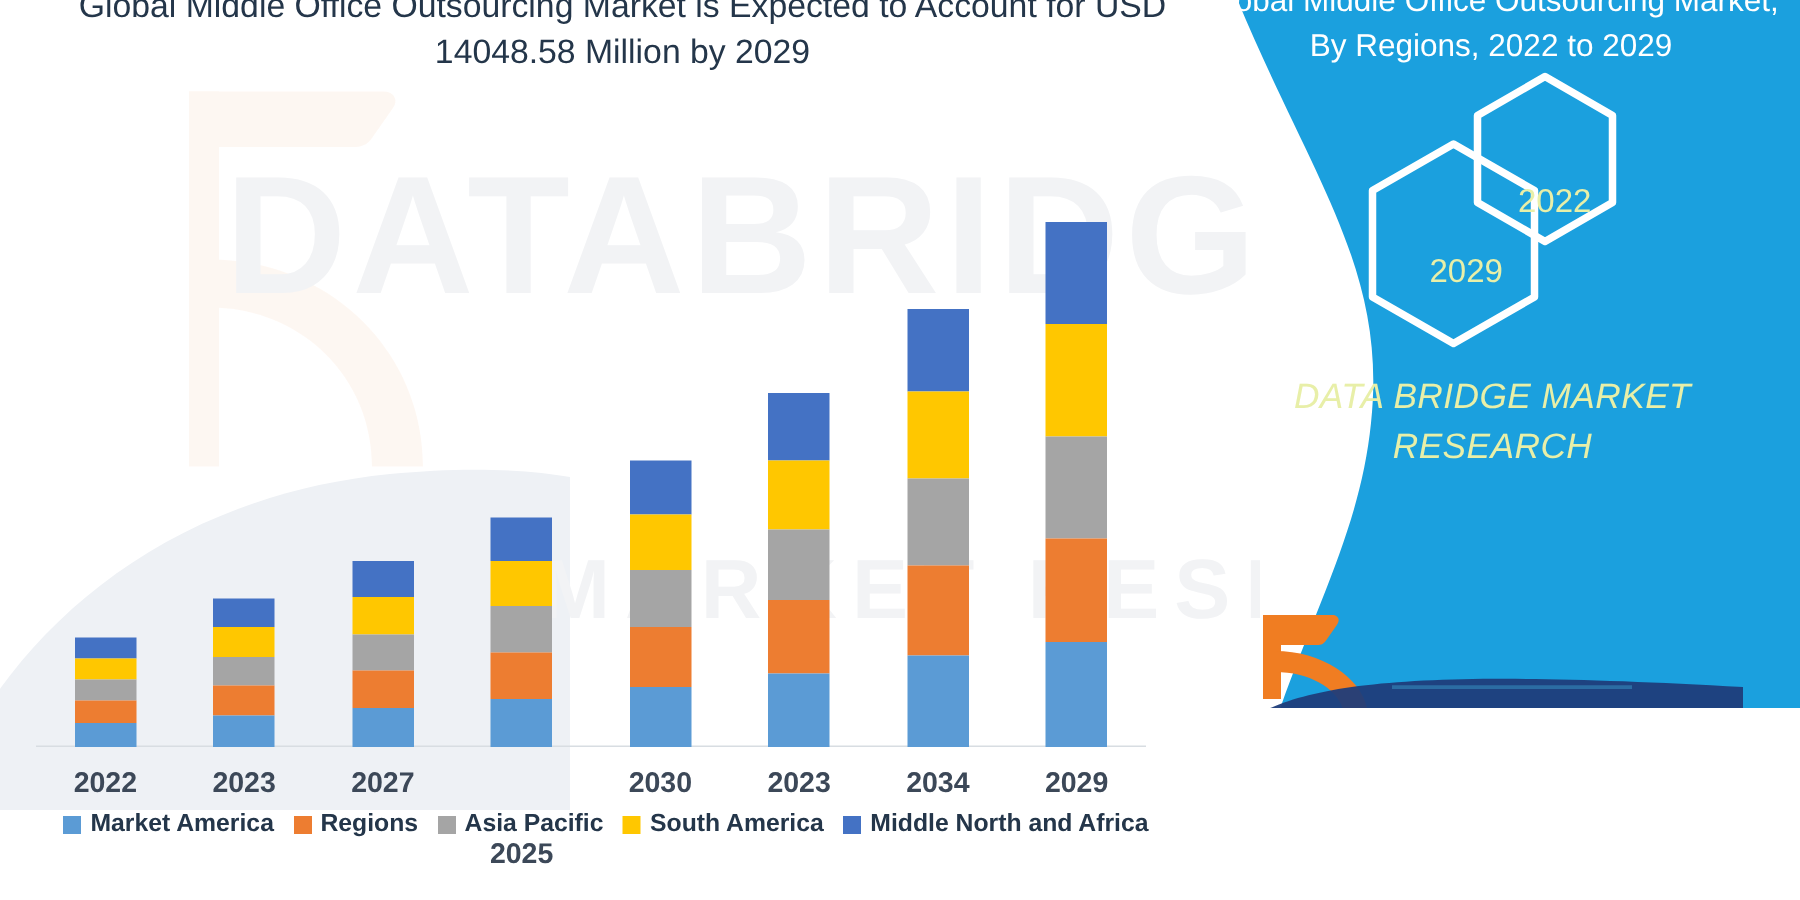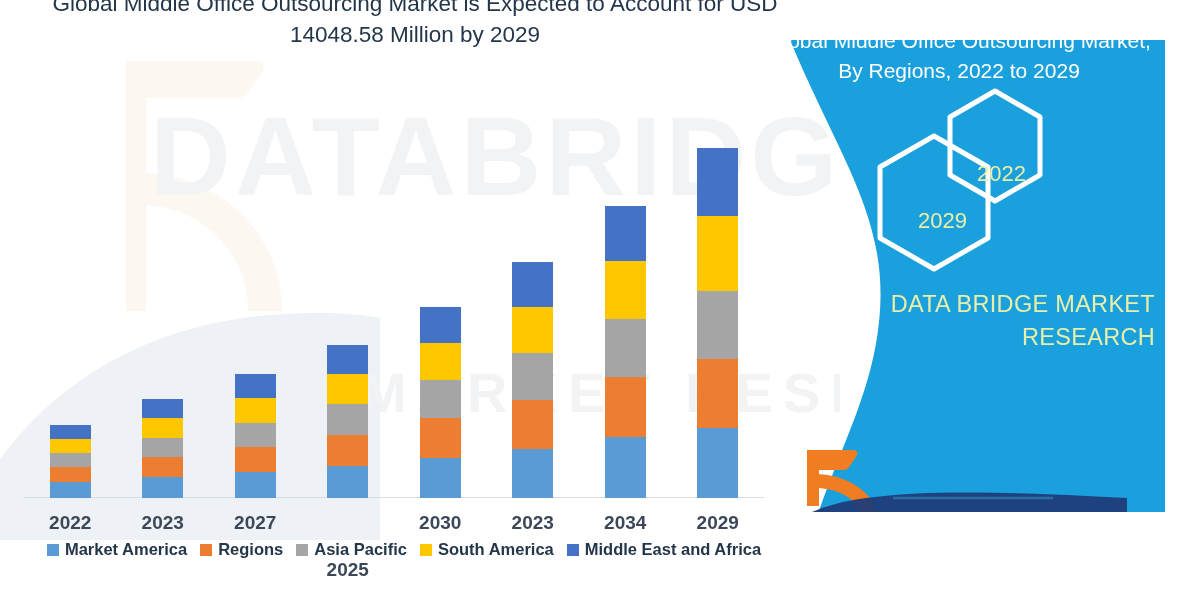--- a/index.html
+++ b/index.html
@@ -150,24 +150,23 @@
     white-space: nowrap;
   }
   .legend-swatch {
     width: 12px; height: 12px;
     flex: 0 0 auto;
   }
 
   
   #right-panel {
     position: absolute;
-    left: 745px; top: 0;
+    left: 780px; top: 0;
     width: 420px; height: 472px;
     overflow: hidden;
-    margin-top: 40px;
   }
   #right-panel .bg {
     position: absolute;
     inset: 0;
   }
   #right-title {
     position: absolute;
     left: 18px; top: -14px;
     width: 392px;
     text-align: center;
@@ -186,26 +185,27 @@
     font-weight: 400;
     white-space: nowrap;
   }
   #hex-2029-label { left: 173px; top: 168px; }
   #hex-2022-label { left: 232px; top: 121px; }
 
   #brand-name {
     position: absolute;
     left: 20px; top: 248px;
     width: 390px;
-    text-align: right;
+    text-align: center;
     color: #e8efa8;
     font-size: 23.5px;
     line-height: 33px;
     font-weight: 400;
     letter-spacing: .3px;
+    font-style: italic;
   }
 
   
   #dbmr-logo {
     position: absolute;
     left: 52px; bottom: -8px;
     width: 330px; height: 78px;
   }
   #dbmr-logo-text {
     position: absolute;
@@ -338,21 +338,21 @@
         <div class="legend-item">
           <span class="legend-swatch" style="background: rgb(165, 165, 165);"></span>
           <span>Asia Pacific</span>
         </div>
         <div class="legend-item">
           <span class="legend-swatch" style="background: rgb(255, 199, 0);"></span>
           <span>South America</span>
         </div>
         <div class="legend-item">
           <span class="legend-swatch" style="background: rgb(68, 114, 196);"></span>
-          <span>Middle East and Africa</span>
+          <span>Middle North and Africa</span>
         </div>
       </div>
   </div>
 
   <div id="right-panel">
 
     <svg class="bg" viewBox="0 0 420 600" preserveAspectRatio="none">
       <path d="M45 0 C 95 120 145 180 134 282 C 124 380 70 440 38 600 L420 600 L420 0 Z" fill="#1ba0de"></path>
     </svg>
 

